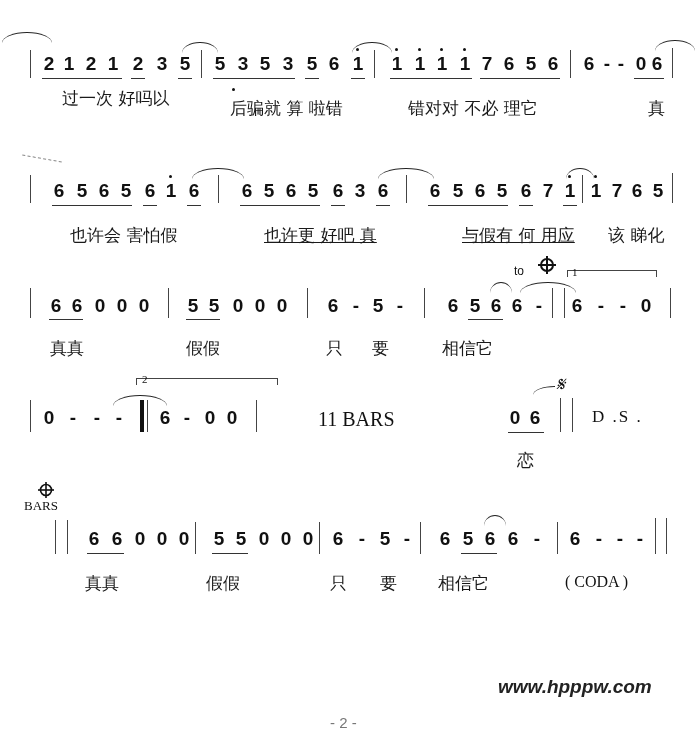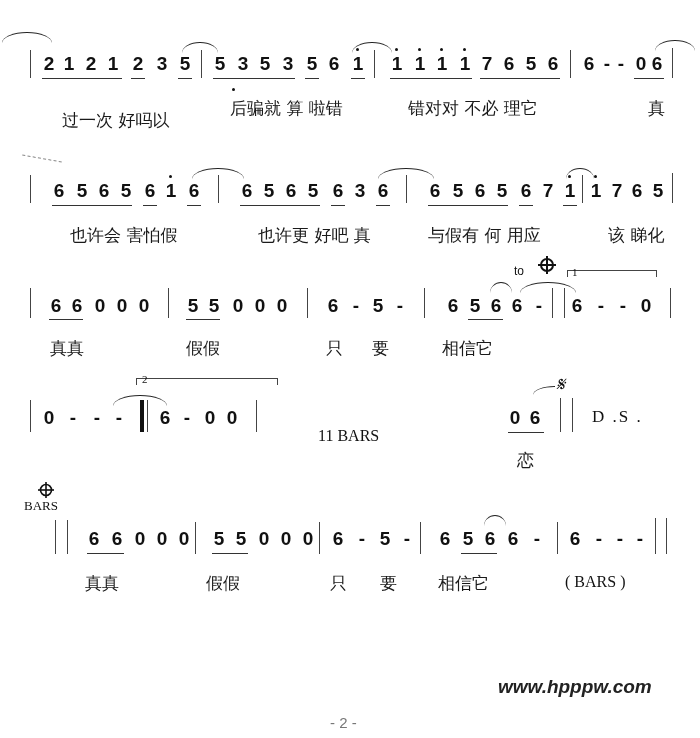--- a/index.html
+++ b/index.html
@@ -80,21 +80,21 @@
 
   <span class="note" style="left:582px;top:53px;">6</span>
   <span class="note dash" style="left:600px;top:53px;">-</span>
   <span class="note dash" style="left:614px;top:53px;">-</span>
   <span class="note" style="left:634px;top:53px;">0</span>
   <span class="note" style="left:650px;top:53px;">6</span>
   <div class="ul" style="left:634px;top:78px;width:30px;"></div>
   <div class="slur" style="left:655px;top:40px;width:40px;"></div>
   <div class="bar" style="left:672px;top:48px;height:30px;"></div>
 
-  <span class="lyric" style="left:62px;top:110px;text-align:right;">过一次 好吗以</span>
+  <span class="lyric" style="left:62px;top:88px;text-align:right;">过一次 好吗以</span>
   <span class="lyric" style="left:230px;top:98px;">后骗就 算 啦错</span>
   <span class="lyric" style="left:408px;top:98px;">错对对 不必 理它</span>
   <span class="lyric" style="left:648px;top:98px;">真</span>
 </div>
 
 <div>
   <div class="abs" style="left:22px;top:158px;width:40px;height:0;border-top:1px dashed #888;transform:rotate(10deg);"></div>
   <div class="bar" style="left:30px;top:175px;height:28px;"></div>
 
   <span class="note" style="left:52px;top:180px;">6</span>
@@ -136,22 +136,22 @@
   <div class="slur" style="left:566px;top:168px;width:28px;"></div>
   <div class="bar" style="left:582px;top:175px;height:28px;"></div>
 
   <span class="note hi" style="left:589px;top:180px;">1</span>
   <span class="note" style="left:610px;top:180px;">7</span>
   <span class="note" style="left:630px;top:180px;">6</span>
   <span class="note" style="left:651px;top:180px;">5</span>
   <div class="bar" style="left:672px;top:173px;height:30px;"></div>
 
   <span class="lyric" style="left:70px;top:225px;">也许会 害怕假</span>
-  <span class="lyric" style="left:258px;top:225px;">也许更 好吧 真</span>
-  <span class="lyric" style="left:428px;top:225px;">与假有 何 用应</span>
+  <span class="lyric" style="left:264px;top:225px;text-decoration:underline;">也许更 好吧 真</span>
+  <span class="lyric" style="left:462px;top:225px;text-decoration:underline;">与假有 何 用应</span>
   <span class="lyric" style="left:608px;top:225px;">该 睇化</span>
 </div>
 
 <div>
   <div class="bar" style="left:30px;top:288px;height:30px;"></div>
 
   <span class="note" style="left:49px;top:295px;">6</span>
   <span class="note" style="left:70px;top:295px;">6</span>
   <span class="note" style="left:93px;top:295px;">0</span>
   <span class="note" style="left:115px;top:295px;">0</span>
@@ -219,21 +219,21 @@
   <div class="slur" style="left:113px;top:395px;width:54px;"></div>
   <div class="bar thick" style="left:140px;top:400px;height:32px;"></div>
   <div class="bar" style="left:147px;top:400px;height:32px;"></div>
 
   <span class="note" style="left:158px;top:407px;">6</span>
   <span class="note dash" style="left:180px;top:407px;">-</span>
   <span class="note" style="left:203px;top:407px;">0</span>
   <span class="note" style="left:225px;top:407px;">0</span>
   <div class="bar" style="left:256px;top:400px;height:32px;"></div>
 
-  <span class="mark" style="left:318px;top:408px;font-size:16px;margin-top:19px;">11 BARS</span>
+  <span class="mark" style="left:318px;top:408px;font-size:20px;">11 BARS</span>
 
   <span class="note" style="left:508px;top:407px;">0</span>
   <span class="note" style="left:528px;top:407px;">6</span>
   <div class="ul" style="left:508px;top:432px;width:36px;"></div>
   <div class="abs" style="left:533px;top:386px;width:22px;height:8px;border-top:1px solid #222;border-radius:100% 0 0 0;"></div>
   <span class="mark" style="left:556px;top:373px;font-size:20px;font-style:italic;">𝄋</span>
   <div class="bar" style="left:560px;top:398px;height:34px;"></div>
   <div class="bar" style="left:572px;top:398px;height:34px;"></div>
   <span class="mark" style="left:592px;top:407px;font-size:17px;letter-spacing:2px;">D .S .</span>
 
@@ -287,17 +287,17 @@
   <span class="note dash" style="left:613px;top:528px;">-</span>
   <span class="note dash" style="left:633px;top:528px;">-</span>
   <div class="bar" style="left:655px;top:518px;height:36px;"></div>
   <div class="bar" style="left:666px;top:518px;height:36px;"></div>
 
   <span class="lyric" style="left:85px;top:573px;">真真</span>
   <span class="lyric" style="left:206px;top:573px;">假假</span>
   <span class="lyric" style="left:330px;top:573px;">只</span>
   <span class="lyric" style="left:380px;top:573px;">要</span>
   <span class="lyric" style="left:438px;top:573px;">相信它</span>
-  <span class="mark" style="left:565px;top:573px;font-size:16px;white-space:pre;">( BARS )</span>
+  <span class="mark" style="left:565px;top:573px;font-size:16px;white-space:pre;">( CODA )</span>
 </div>
 
 <span class="footer-page" style="left:330px;top:714px;">- 2 -</span>
 <span class="footer-url" style="left:498px;top:676px;">www.hpppw.com</span>
 
 </body></html>

